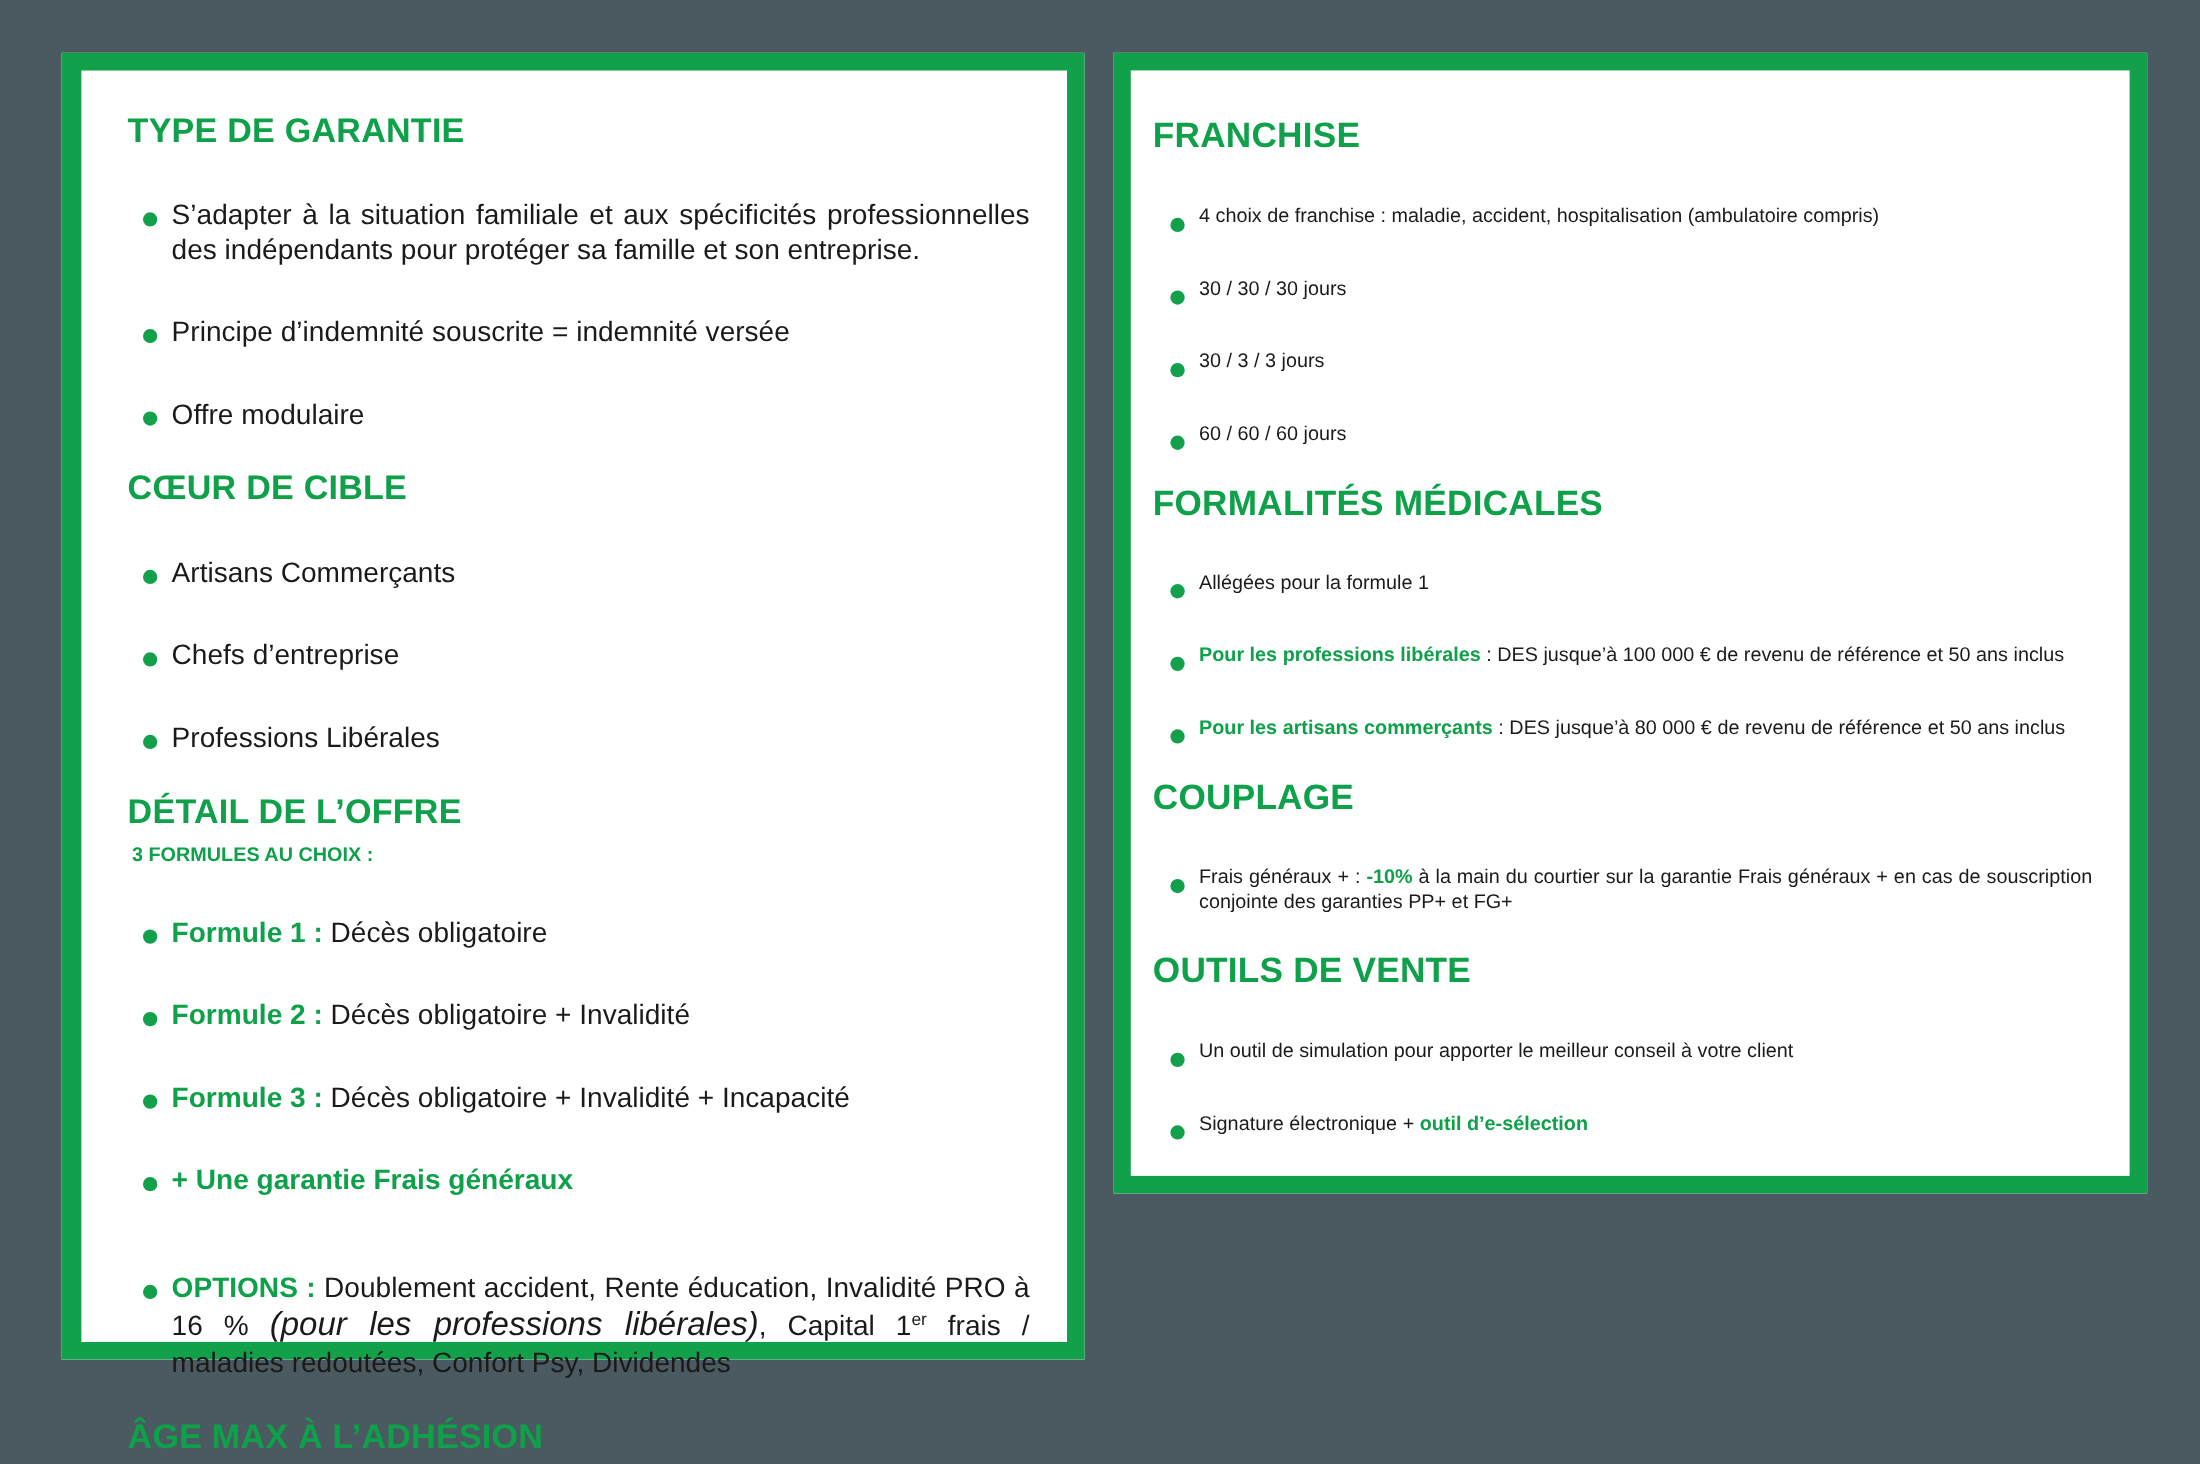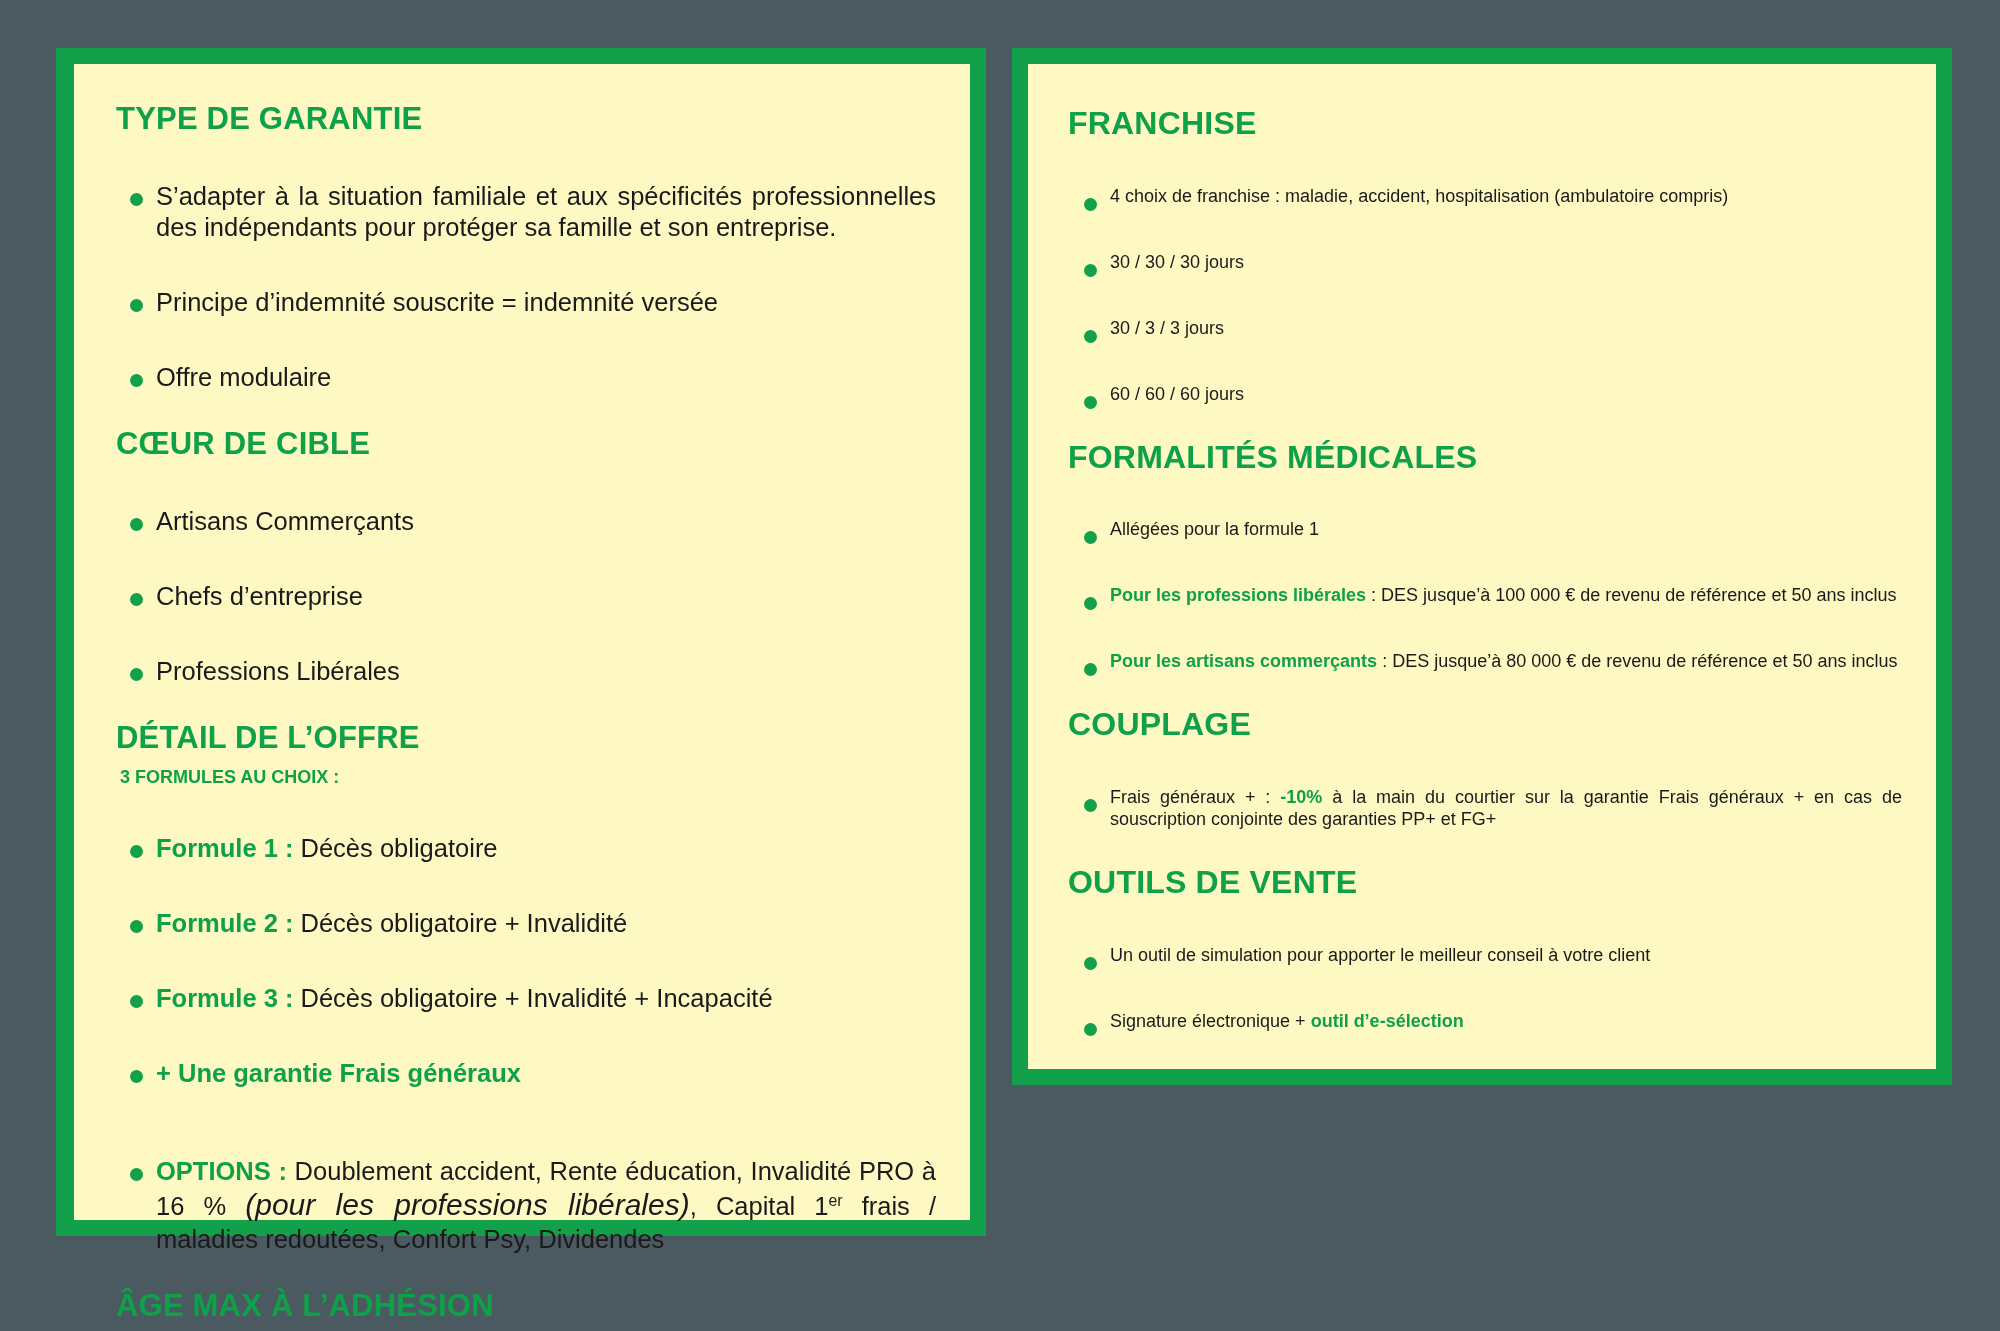--- a/index.html
+++ b/index.html
@@ -17,40 +17,40 @@
 
   .stage {
     position: relative;
     width: 2000px;
     height: 1331px;
   }
 
   
   .panel {
     position: absolute;
-    background: #fef9c3;
+    background: #ffffff;
     box-sizing: border-box;
   }
   .panel-left {
     left: 56px;
     top: 48px;
     width: 930px;
     height: 1188px;
     border: 16px solid #12a04a;
     border-left-width: 18px;
   }
   .panel-right {
     left: 1012px;
     top: 48px;
     width: 940px;
     height: 1037px;
     border: 16px solid #12a04a;
   }
   .panel-pad-left { padding: 38px 34px 20px 42px; }
-  .panel-pad-right { padding: 42px 34px 20px 40px; }
+  .panel-pad-right { padding: 42px 34px 20px 20px; }
 
   .panel-inner {
     height: 100%;
     box-sizing: border-box;
   }
 
   
   h2.section-title {
     color: #0fa04a;
     font-size: 31px;

